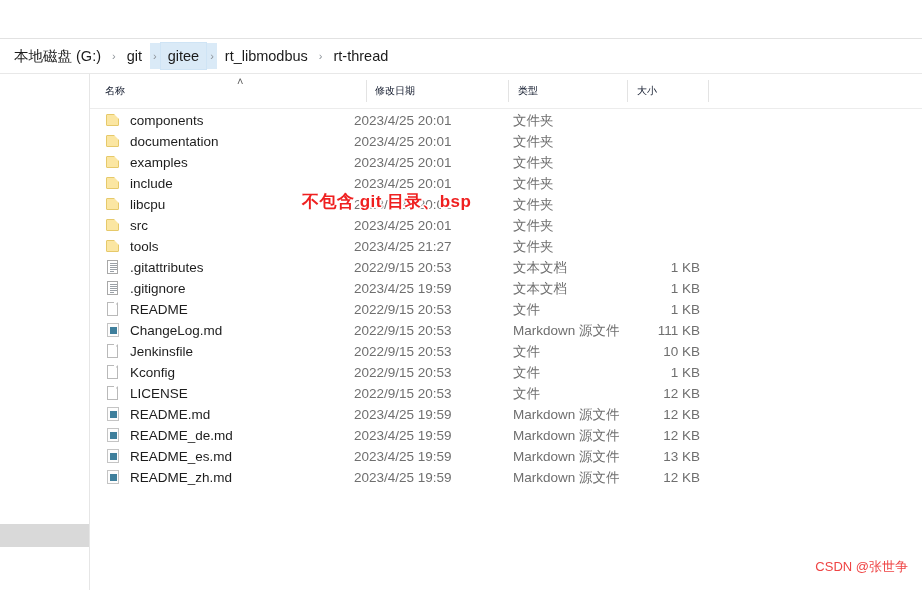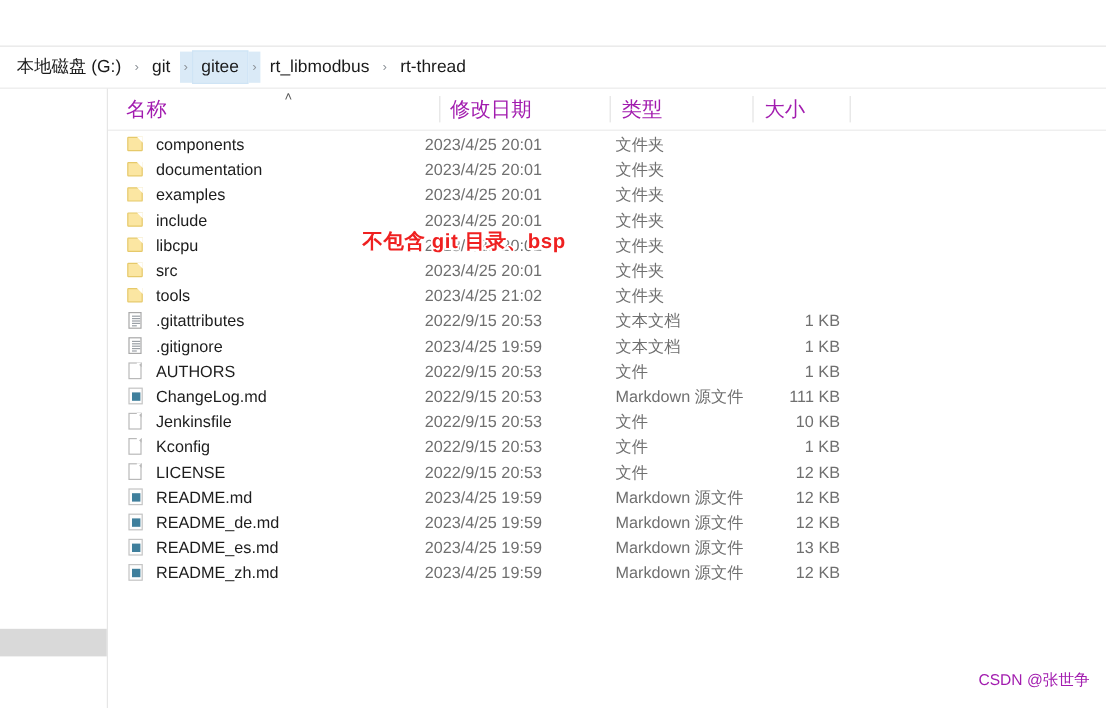--- a/index.html
+++ b/index.html
@@ -103,22 +103,22 @@
     position: absolute;
     left: 0; top: 0;
     width: 832px; height: 34px;
   }
   .colhead {
     position: absolute;
     top: 0;
     height: 34px;
     display: flex;
     align-items: center;
-    font-size: 17px;
-    color: #a21caf;
+    font-size: 10px;
+    color: #0f172a;
     white-space: nowrap;
   }
   .colhead-rule {
     position: absolute;
     top: 6px;
     width: 1px;
     height: 22px;
     background: #e3e3e3;
   }
   .sort-caret {
@@ -269,21 +269,21 @@
        1.2px 1.2px 0 #fff, -1.2px 1.2px 0 #fff, 1.2px -1.2px 0 #fff, -1.2px -1.2px 0 #fff,
        2px 2px 3px rgba(255,255,255,0.95);
   }
 
   
   .watermark {
     position: absolute;
     right: 14px;
     bottom: 14px;
     font-size: 13px;
-    color: #a21caf;
+    color: #ef4444;
     white-space: nowrap;
   }
 </style>
 </head>
 <body>
 
 <div class="top-strip"></div>
 <div class="top-divider"></div>
 
 <div class="addressbar" id="breadcrumb">
@@ -376,21 +376,21 @@
         <div class="cell c-name">src</div>
         <div class="cell c-date">2023/4/25 20:01</div>
         <div class="cell c-type">文件夹</div>
         <div class="cell c-size"></div>
       </div>
       <div class="row">
         <span class="icon-slot">
           <span class="ic-folder"></span>
         </span>
         <div class="cell c-name">tools</div>
-        <div class="cell c-date">2023/4/25 21:02</div>
+        <div class="cell c-date">2023/4/25 21:27</div>
         <div class="cell c-type">文件夹</div>
         <div class="cell c-size"></div>
       </div>
       <div class="row">
         <span class="icon-slot">
           <span class="ic-txt">
             <i></i>
             <i></i>
             <i></i>
             <i></i>
@@ -416,21 +416,21 @@
         <div class="cell c-date">2023/4/25 19:59</div>
         <div class="cell c-type">文本文档</div>
         <div class="cell c-size">1 KB</div>
       </div>
       <div class="row">
         <span class="icon-slot">
           <span class="ic-page">
             <span class="ic-page-fold"></span>
           </span>
         </span>
-        <div class="cell c-name">AUTHORS</div>
+        <div class="cell c-name">README</div>
         <div class="cell c-date">2022/9/15 20:53</div>
         <div class="cell c-type">文件</div>
         <div class="cell c-size">1 KB</div>
       </div>
       <div class="row">
         <span class="icon-slot">
           <span class="ic-md"></span>
         </span>
         <div class="cell c-name">ChangeLog.md</div>
         <div class="cell c-date">2022/9/15 20:53</div>

